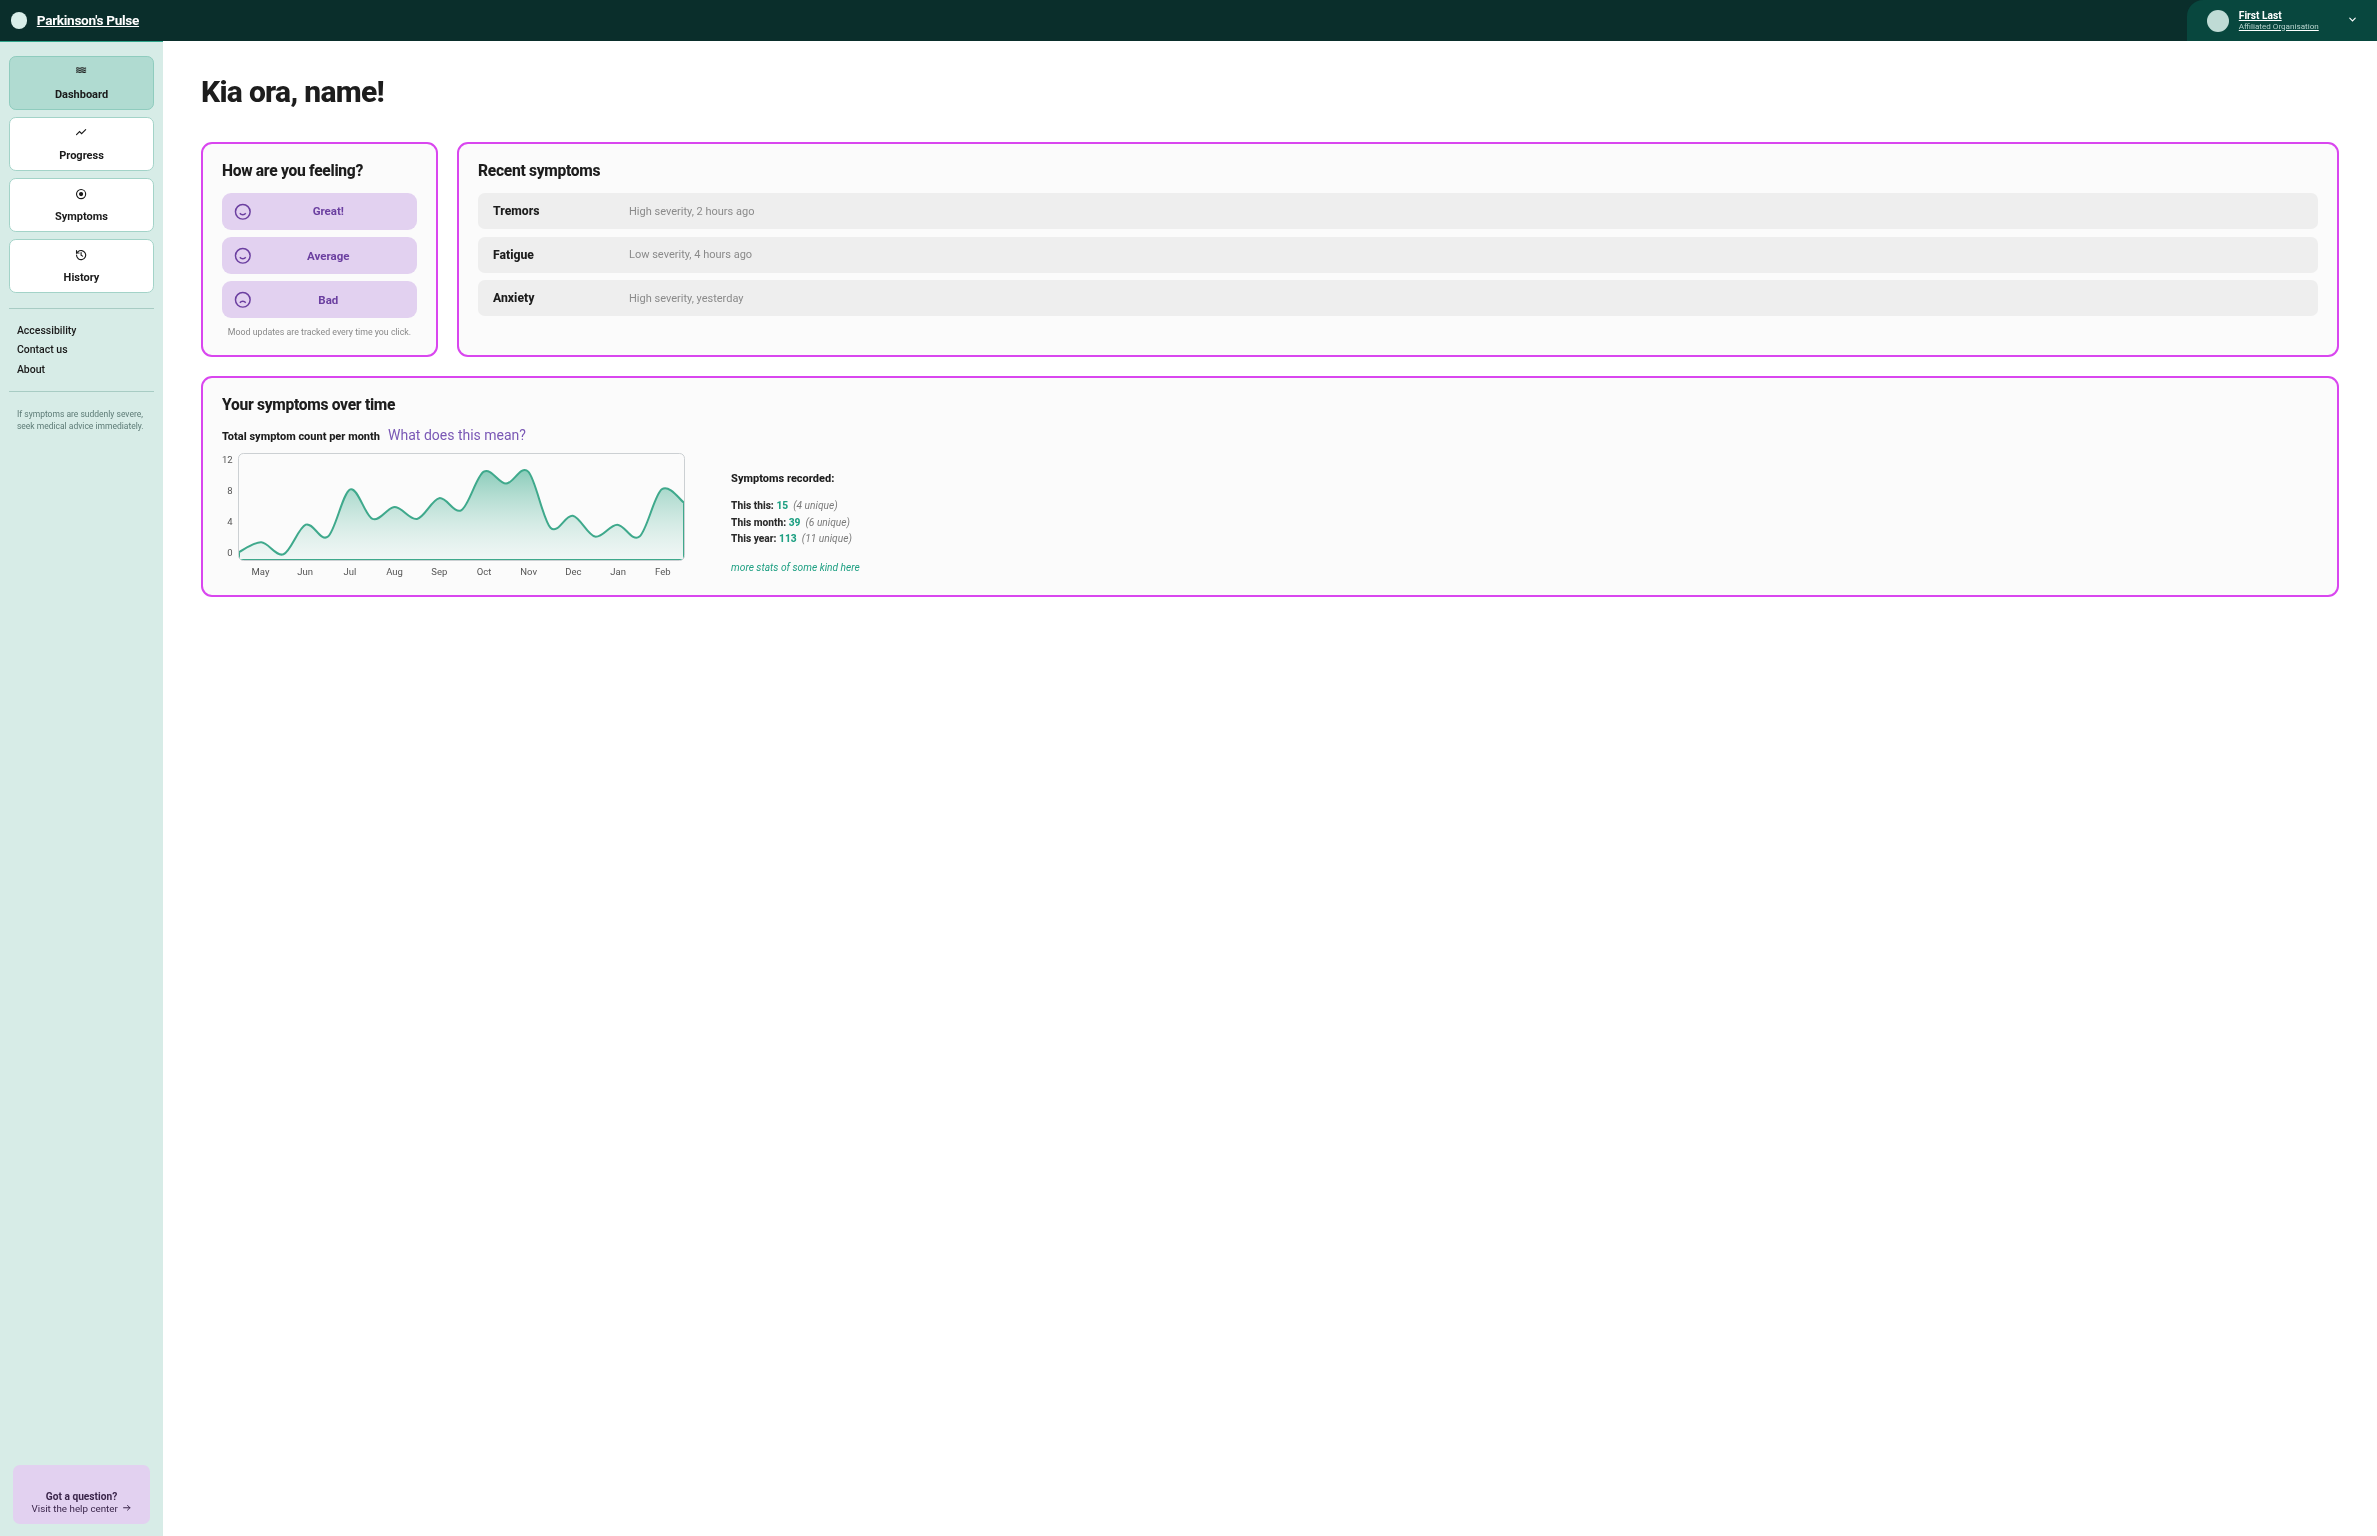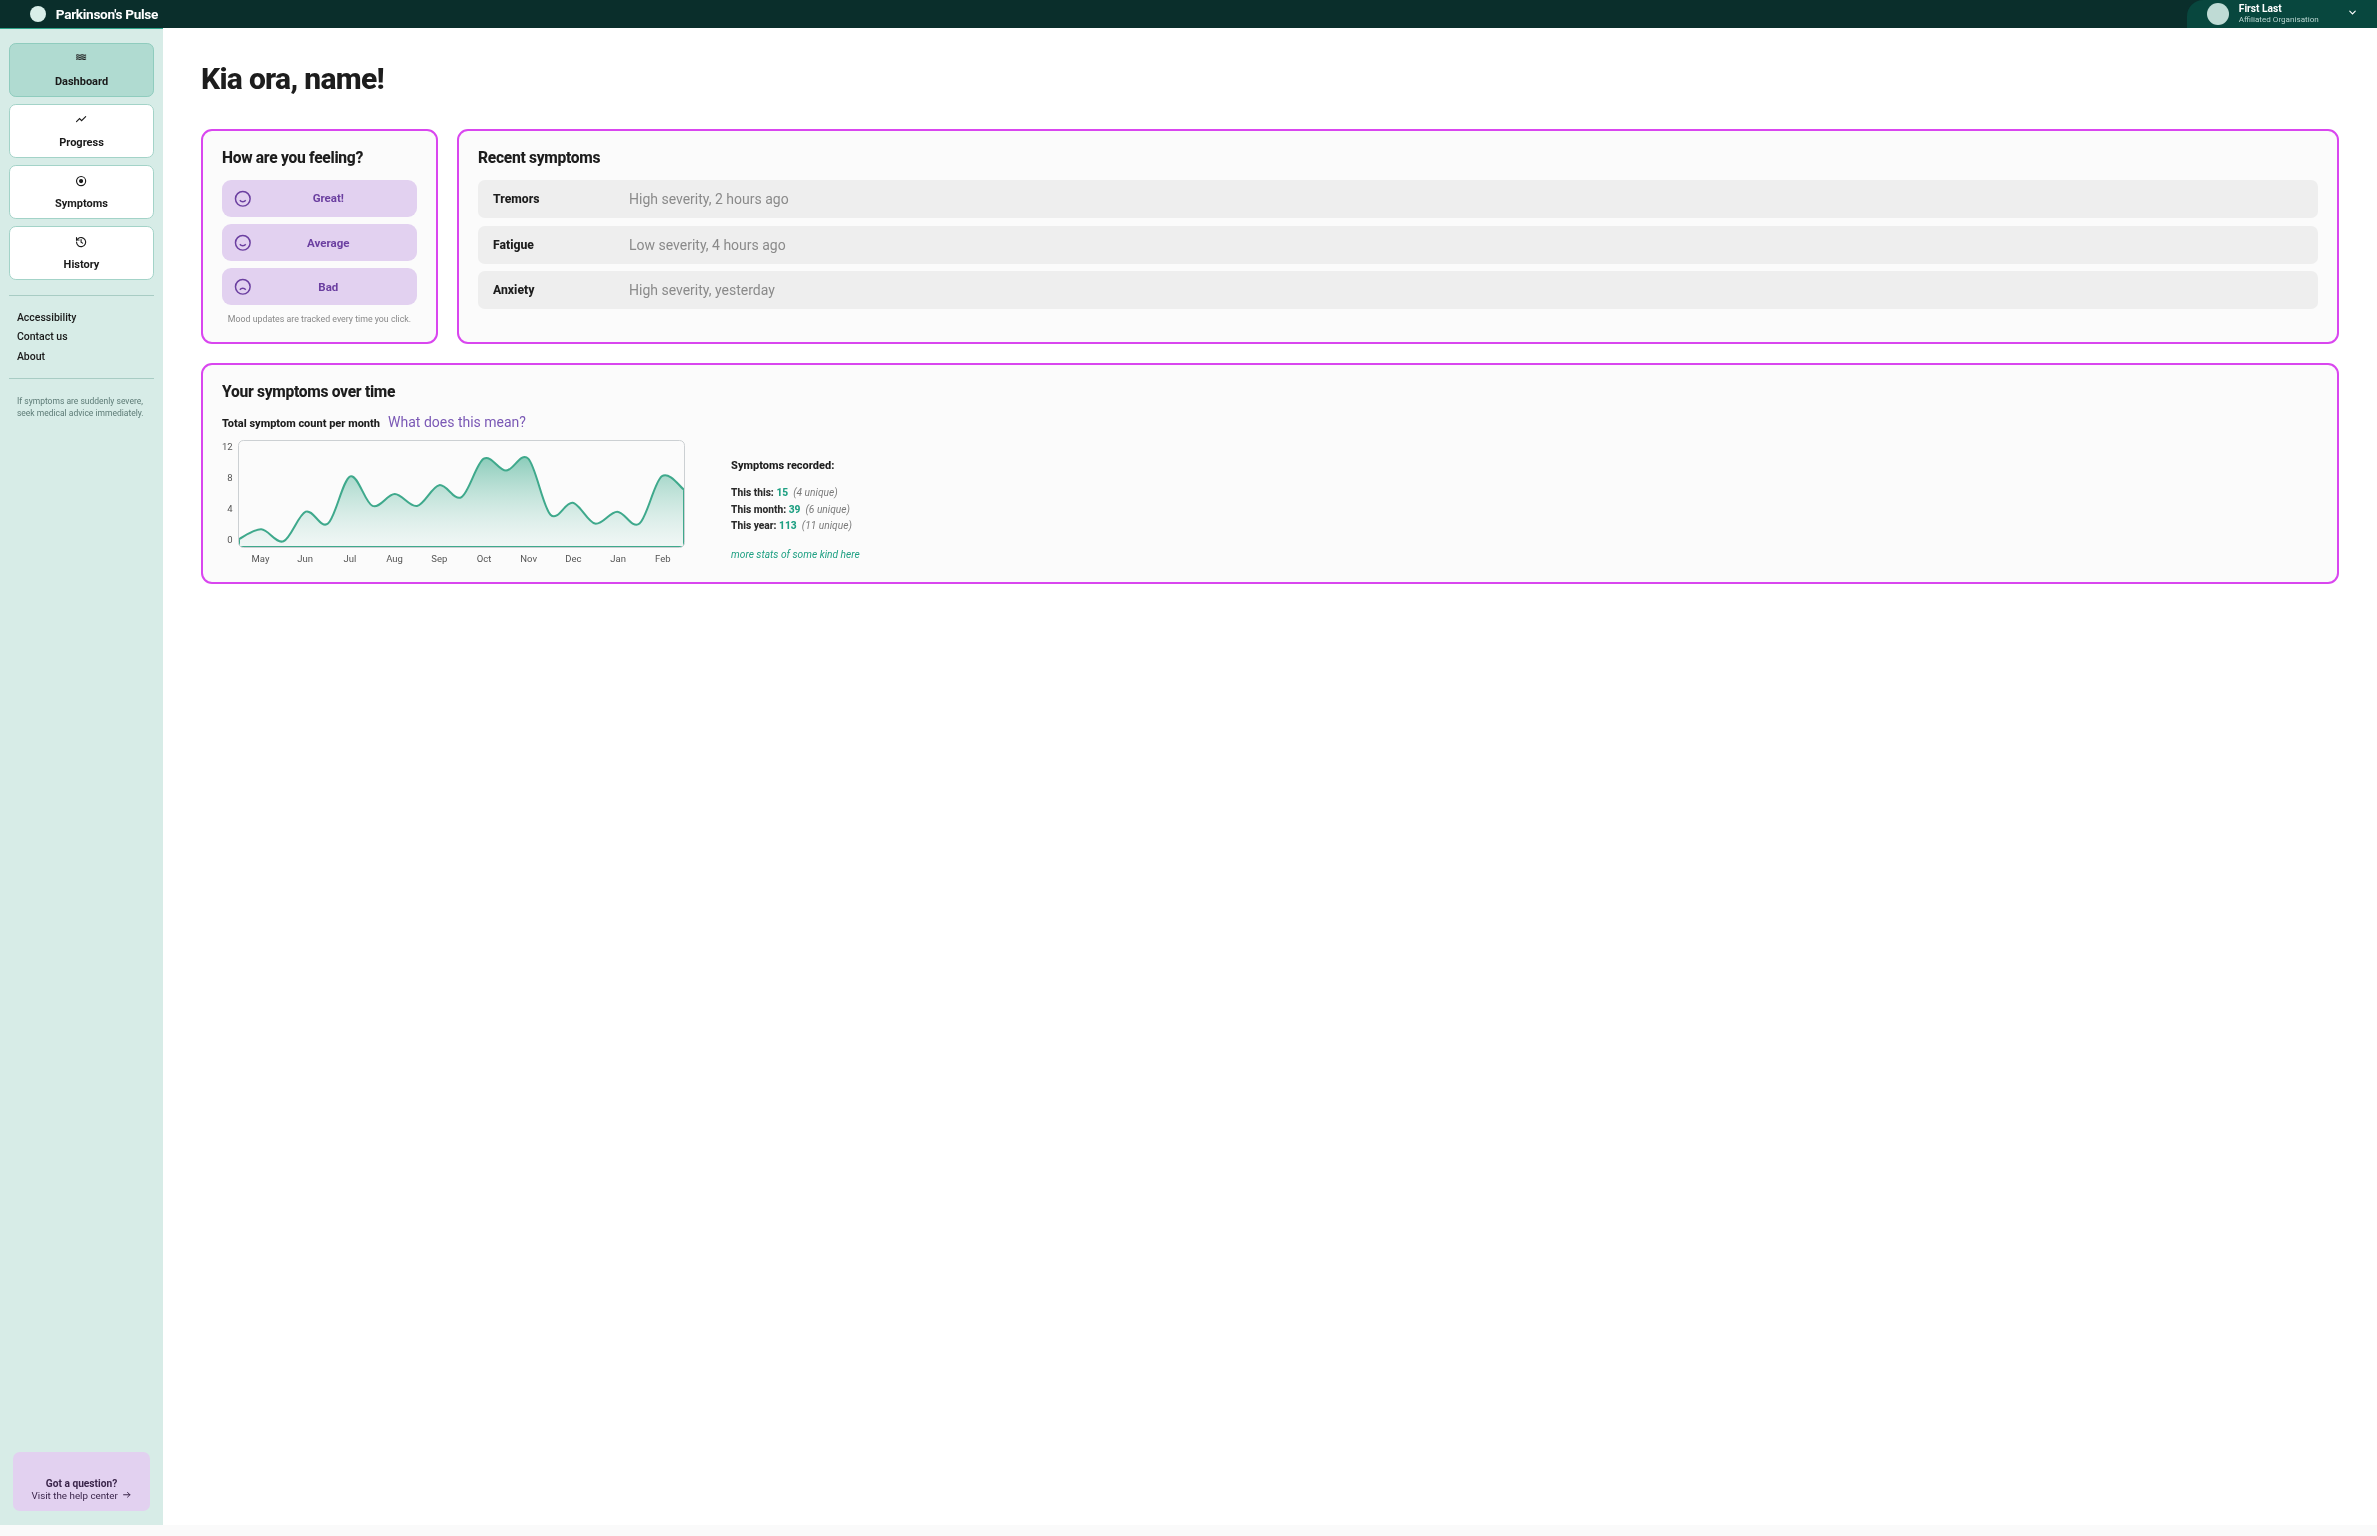--- a/index.html
+++ b/index.html
@@ -2,27 +2,28 @@
 <html style="font-size:11px"><head>
   <meta charset="utf-8">
   <style>
     * { box-sizing: border-box; margin: 0; padding: 0; }
     body {
       font-family: -apple-system, BlinkMacSystemFont, "Segoe UI", Roboto, Helvetica, Arial, sans-serif;
       background: #fafafa;
       color: #2b2b2b;
     }
     .topbar {
-      height: 28px;
+      height: 41px;
       background: #0a2e2b;
       color: #fff;
       display: flex;
       align-items: center;
       justify-content: space-between;
-      padding-left: 30px;
+      padding-left: 11px;
+      text-decoration: underline;
     }
     .brand {
       display: flex;
       align-items: center;
       gap: 9.5px;
       font-weight: 700;
       font-size: 13.6px;
       letter-spacing: -0.3px;
     }
     .brand-logo {
@@ -196,21 +197,21 @@
       padding: 11px 15px;
       margin-bottom: 7.5px;
     }
     .symptom-name {
       width: 136px;
       font-weight: 800;
       font-size: 12.2px;
       color: #1d1d1d;
     }
     .symptom-meta {
-      font-size: 14px;
+      font-size: 11px;
       color: #8a8a8a;
     }
     .card-chart { padding: 17.6px 19px; }
     .chart-subtitle-row {
       display: flex;
       align-items: baseline;
       gap: 8.1px;
       margin-bottom: 9.5px;
     }
     .chart-subtitle {

